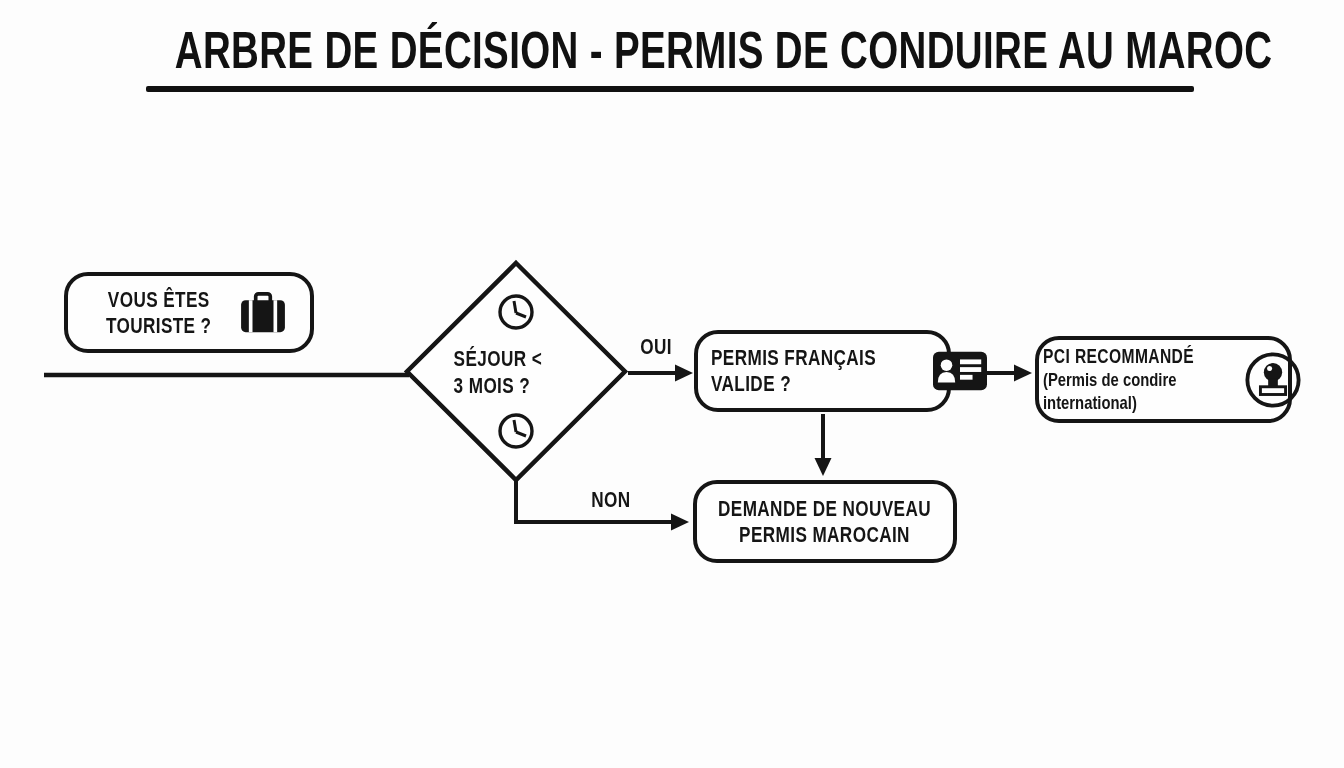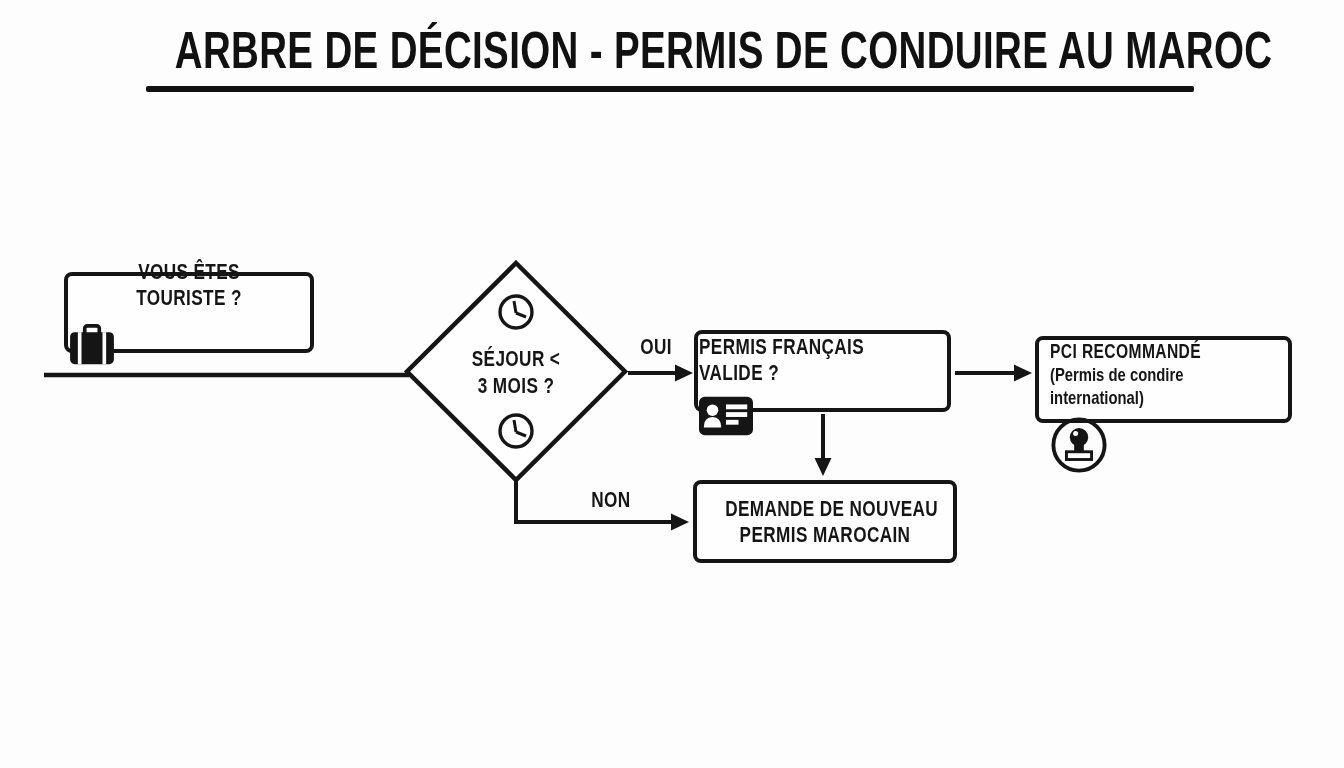--- a/index.html
+++ b/index.html
@@ -26,36 +26,36 @@
   #title .cond { transform:scaleX(0.74); }
   #title-underline {
     position:absolute; left:146px; top:86px; width:1048px; height:6px;
     background:#111; border-radius:2px;
   }
 
   svg.layer { position:absolute; left:0; top:0; }
 
   .box {
     position:absolute; background:#fefefe;
-    border:4px solid #151515; border-radius:8px;
-    display:flex; justify-content:center;flex-direction:column;
+    border:4px solid #151515; border-radius:24px;
+    display:flex; align-items:center; justify-content:center;
   }
   #box-tourist  { left:64px;  top:272px; width:250px; height:81px; gap:13px; }
-  #box-permis   { left:694px; top:330px; width:257px; height:82px; justify-content:flex-start; padding-left:1px; gap:10px; }
-  #box-pci      { left:1035px;top:336px; width:257px; height:87px; justify-content:flex-start; padding-left:11px; gap:7px; }
+  #box-permis   { left:694px; top:330px; width:257px; height:82px; justify-content:flex-start; padding-left:13px; gap:10px; }
+  #box-pci      { left:1035px;top:336px; width:257px; height:87px; justify-content:flex-start; padding-left:4px; gap:7px; }
   #box-demande  { left:693px; top:480px; width:264px; height:83px; }
 
   .box-text { font-size:22px; line-height:26px; text-align:center; color:#151515; }
   .box-text.left { text-align:left; }
   #box-pci .box-text { font-size:20px; line-height:23px; }
   #box-pci .sub { font-size:19px; font-weight:700; letter-spacing:0; }
 
   #diamond-text {
     position:absolute; left:436px; top:345px; width:160px;
-    text-align:center; font-size:22px; line-height:27px; color:#151515;
+    font-size:22px; line-height:27px; color:#151515;
   }
   .edge-label {
     position:absolute; font-size:22px; color:#151515; text-align:center;
   }
   #label-oui { left:629px; top:334px; width:54px; }
   #label-non { left:578px; top:487px; width:66px; }
 
   .icon-svg { flex:0 0 auto; }
 </style>
 </head>

